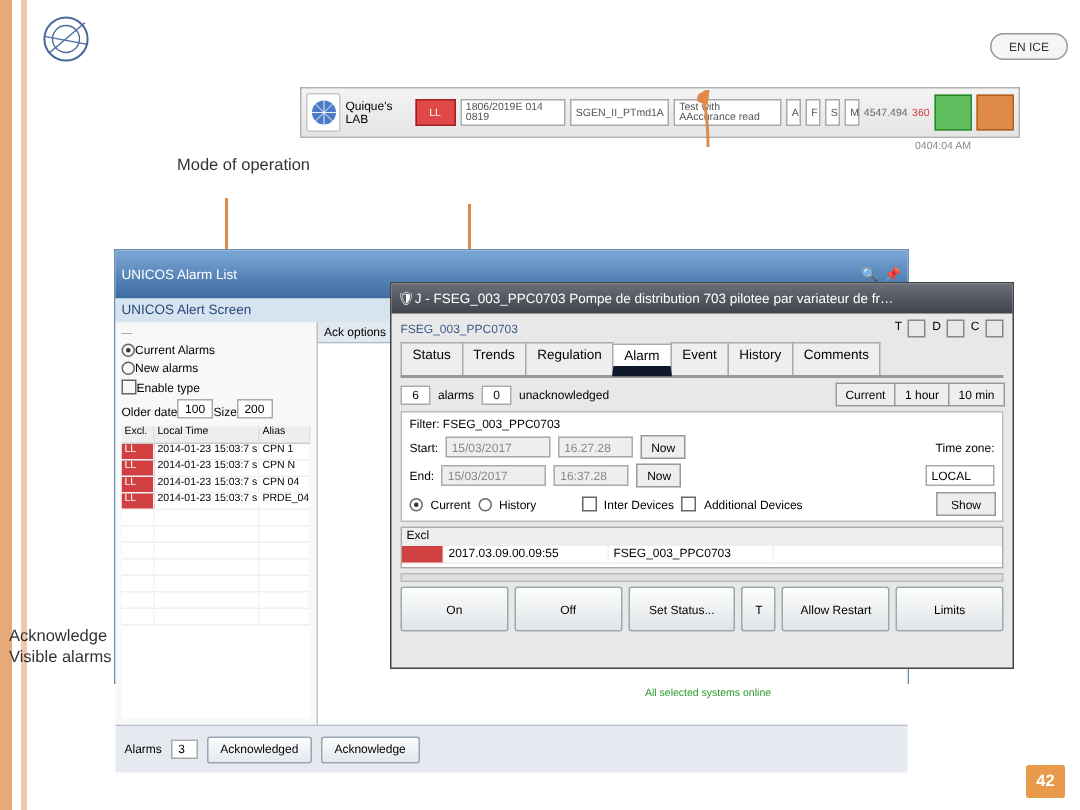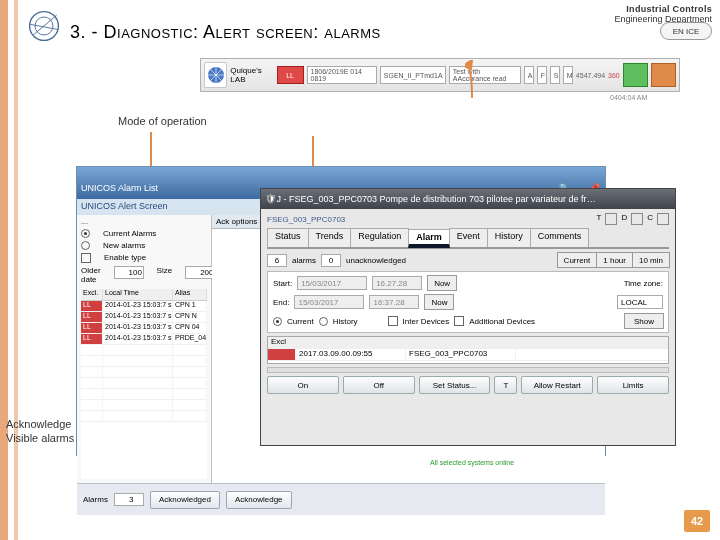--- a/index.html
+++ b/index.html
@@ -16,88 +16,81 @@
 .title .sc{font-variant:small-caps}
 .lbl{position:absolute;font-size:11px;color:#333;text-align:center;line-height:1.25}
 .toolbar{position:absolute;left:200px;top:58px;width:480px;height:34px;border:1px solid #b0b0b0;background:linear-gradient(#f4f4f4,#e4e4e4);display:flex;align-items:center;gap:3px;padding:2px 3px;font-size:8px}
 .tb-icon{width:26px;height:26px;border:1px solid #c8c8c8;background:#fff;display:flex;align-items:center;justify-content:center;border-radius:2px}
 .tb-red{width:30px;height:18px;background:#e04848;color:#fff;display:flex;align-items:center;justify-content:center;border:1px solid #a02020;font-size:7px}
 .tb-field{height:18px;border:1px solid #aaa;background:#fff;padding:0 3px;display:flex;align-items:center;font-size:7px;color:#555}
 .tb-green{width:28px;height:24px;background:#5fbf5f;border:1px solid #2a8a2a}
 .tb-orange{width:28px;height:24px;background:#e08a4a;border:1px solid #b06020;color:#fff;font-size:6px;text-align:center}
 .arrow{position:absolute;stroke:#e08a4a;stroke-width:2;fill:none}
 .win{position:absolute;border:1px solid #6a8fb5;background:#eef2f5;font-size:9px}
-.win-title{height:20px;background:linear-gradient(#7aa7d6,#3d6aa0);color:#fff;display:flex;align-items:flex-start;padding:16px 4px;gap:19px;font-size:9px}
+.win-title{height:20px;background:linear-gradient(#7aa7d6,#3d6aa0);color:#fff;display:flex;align-items:center;padding:16px 4px;gap:4px;font-size:9px}
 .alertwin{left:76px;top:166px;width:530px;height:290px}
 .alert-body{display:flex;height:calc(100% - 20px)}
 .al-left{width:135px;background:#f8f8f8;border-right:1px solid #c0c0c0;padding:4px;display:flex;flex-direction:column;gap:3px;font-size:8px}
-.al-row{display:flex;align-items:flex-start;gap:13px}
+.al-row{display:flex;align-items:flex-end;gap:0}
 .radio{width:9px;height:9px;border:1px solid #666;border-radius:50%;display:inline-block;position:relative}
 .radio.on::after{content:"";position:absolute;inset:2px;background:#333;border-radius:50%}
-.al-input{border:1px solid #aaa;background:#fff;height:13px;padding:0 14px;display:inline-flex;align-items:center}
+.al-input{border:1px solid #aaa;background:#fff;height:13px;padding:0 4px;display:inline-flex;align-items:center}
 .al-bar{height:14px;background:#e0e8f0;border-bottom:1px solid #b0b8c0;display:flex;align-items:center;padding:0 4px;gap:10px;font-size:8px}
 .al-table{flex:1;background:#fff;overflow:hidden;position:relative}
 .al-th{display:flex;background:#efefef;border-bottom:1px solid #ccc;font-size:7px;height:12px}
 .al-th div{border-right:1px solid #ddd;padding:0 2px}
 .al-tr{display:flex;font-size:7px;height:11px;border-bottom:1px solid #f0f0f0}
 .al-tr div{border-right:1px solid #f4f4f4;padding:0 2px;overflow:hidden;white-space:nowrap}
 .al-tr.red div:first-child{background:#d04040;color:#fff}
 .al-bottom{height:32px;background:#e6eaf0;border-top:1px solid #b8c0c8;display:flex;align-items:center;gap:6px;padding:0 6px;font-size:8px}
 .al-btn{border:1px solid #9aa6b4;background:linear-gradient(#fdfdfd,#e2e8ee);height:18px;padding:0 8px;display:inline-flex;align-items:center;border-radius:2px}
 .facewin{left:260px;top:188px;width:416px;height:258px;border-color:#444;background:#e8e8e8;z-index:5}
 .fw-title{height:20px;background:linear-gradient(#6a6f78,#3f434b);color:#fff;display:flex;align-items:center;padding:0 4px;font-size:9px}
 .fw-title .sp{flex:1}
 .fw-body{padding:4px 6px;height:calc(100% - 20px);display:flex;flex-direction:column;gap:3px}
 .fw-head{display:flex;justify-content:space-between;align-items:center;font-size:8px}
 .fw-head .led{display:flex;gap:4px}
 .led-box{width:12px;height:12px;border:1px solid #888}
 .fw-tabs{display:flex;gap:0;font-size:9px;border-bottom:2px solid #999}
 .fw-tab{padding:2px 7px;border:1px solid #aaa;border-bottom:none;background:#eee;margin-right:-1px}
-.fw-tab.on{font-weight:bold;border-bottom:4px solid #0f172a;background:#fff;position:relative;top:1px}
+.fw-tab.on{font-weight:normal;border-bottom:7px solid #0f172a;background:#fff;position:relative;top:1px}
 .fw-row{display:flex;align-items:center;gap:5px;font-size:8px}
 .fw-num{border:1px solid #aaa;background:#fff;padding:1px 6px;min-width:20px;text-align:center}
 .fw-seg{display:flex;gap:0}
 .fw-segbtn{border:1px solid #999;background:#eee;height:16px;padding:0 6px;display:inline-flex;align-items:center;margin-right:-1px;font-size:8px}
 .fw-filter{border:1px solid #bbb;background:#fff;padding:3px 5px;display:flex;flex-direction:column;gap:3px;font-size:8px}
 .fw-in{border:1px solid #aaa;background:#fff;height:14px;padding:0 3px;display:inline-flex;align-items:center}
 .fw-in.gray{background:#eee;color:#888}
 .chk{width:10px;height:10px;border:1px solid #666;display:inline-block;position:relative}
 .fw-list{border:1px solid #aaa;background:#fff;height:28px;font-size:8px;overflow:hidden}
 .fw-list-row{display:flex;height:12px;border-bottom:1px solid #eee}
 .fw-list-row div{padding:0 3px;border-right:1px solid #f0f0f0;overflow:hidden;white-space:nowrap}
 .fw-btnrow{display:flex;gap:4px;font-size:8px}
-.fw-btn{flex:1;border:1px solid #9aa;background:linear-gradient(#fdfdfd,#e0e4e8);height:18px;display:flex;align-items:center;justify-content:center;border-radius:2px}
+.fw-btn{flex:1;border:1px solid #9aa;background:linear-gradient(#fdfdfd,#e0e4e8);height:30px;display:flex;align-items:center;justify-content:center;border-radius:2px}
 .pgnum{position:absolute;right:10px;bottom:8px;width:26px;height:22px;background:#e69a4a;color:#fff;display:flex;align-items:center;justify-content:center;font-size:11px;font-weight:bold;border-radius:2px}
 .status-green{position:absolute;left:430px;top:459px;font-size:7px;color:#2a9a2a}
 </style>
 </head>
 <body>
 
 <div class="slide">
   <div class="accent-left"></div>
   <div class="accent-left2"></div>
 
   <div class="cern-logo">
     <svg viewBox="0 0 40 40">
         <circle cx="20" cy="20" r="16" fill="none" stroke="#4a6a9a" stroke-width="1.5"></circle>
         <circle cx="20" cy="20" r="10" fill="none" stroke="#4a6a9a" stroke-width="1"></circle>
         <line x1="8" y1="30" x2="34" y2="8" stroke="#4a6a9a" stroke-width="1"></line>
         <line x1="4" y1="18" x2="36" y2="24" stroke="#4a6a9a" stroke-width="1"></line>
       </svg>
   </div>
 
-  <div class="hdr-right">
-    <div class="t">Industrial Controls</div>
-    <div>Engineering Department</div>
-  </div>
   <div class="enice">EN ICE</div>
 
-  <div class="title">
-    <span>3. - </span><span class="sc">Diagnostic: Alert screen:</span> <span style="font-variant:small-caps">alarms</span>
-  </div>
 
   <div class="toolbar">
     <div class="tb-icon">
       <svg width="20" height="20">
           <circle cx="10" cy="10" r="8" fill="#4a7ac4"></circle>
           <path d="M2 10h16M10 2v16M4 4l12 12M16 4L4 16" stroke="#fff" stroke-width="0.6"></path>
         </svg>
     </div>
     <span>Quique's LAB</span>
     <div class="tb-red">LL</div>
@@ -108,21 +101,21 @@
     <div class="tb-field" style="width:10px">F</div>
     <div class="tb-field" style="width:10px">S</div>
     <div class="tb-field" style="width:10px">M</div>
     <span style="font-size:7px;color:#666">4547.494</span>
     <span style="font-size:7px;color:#c44">360</span>
     <div class="tb-green"></div>
     <div class="tb-orange"></div>
   </div>
   <div style="position:absolute;left:610px;top:94px;font-size:7px;color:#888">0404:04 AM</div>
 
-  <div class="lbl" style="left:118px;top:115px"><span>Mode of operation</span></div>
+  <div class="lbl" style="left:118px;top:104px"><span>Mode of operation</span></div>
   <div class="lbl" style="left:6px;top:418px;white-space:pre-line;text-align:left">Acknowledge
 Visible alarms</div>
 
   <svg class="arrow" style="left:150px;top:132px;width:2px;height:94px">
       <line x1="1" y1="0" x2="1" y2="90"></line>
       <polygon points="-3,86 5,86 1,94" fill="#e08a4a"></polygon>
     </svg>
   <svg class="arrow" style="left:312px;top:136px;width:2px;height:70px">
       <line x1="1" y1="0" x2="1" y2="64"></line>
       <polygon points="-3,62 5,62 1,70" fill="#e08a4a"></polygon>
@@ -282,20 +275,21 @@
         <span class="fw-num">0</span>
         <span>unacknowledged</span>
         <span style="flex:1"></span>
         <div class="fw-seg">
           <span class="fw-segbtn">Current</span>
           <span class="fw-segbtn">1 hour</span>
           <span class="fw-segbtn">10 min</span>
         </div>
       </div>
       <div class="fw-filter">
+        <div>Filter: FSEG_003_PPC0703</div>
         <div class="fw-row">
           <span>Start:</span>
           <span class="fw-in gray" style="width:70px">15/03/2017</span>
           <span class="fw-in gray" style="width:50px">16.27.28</span>
           <span class="fw-segbtn">Now</span>
           <span style="flex:1"></span>
           <span>Time zone:</span>
         </div>
         <div class="fw-row">
           <span>End:</span>

